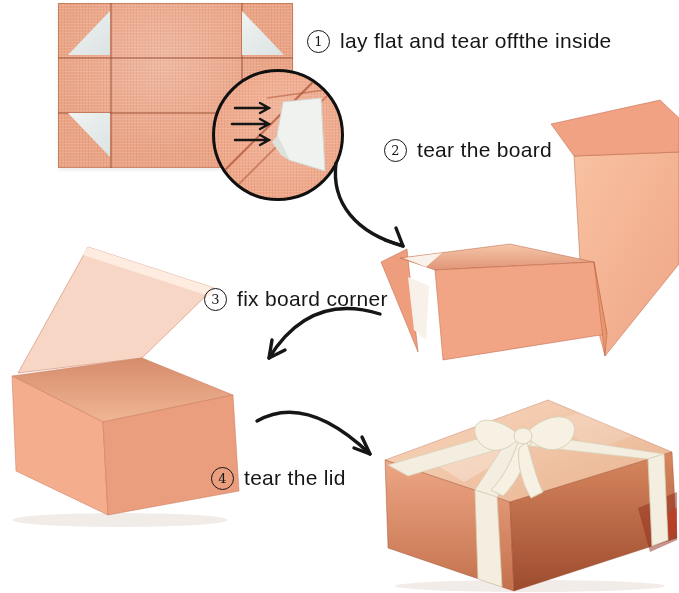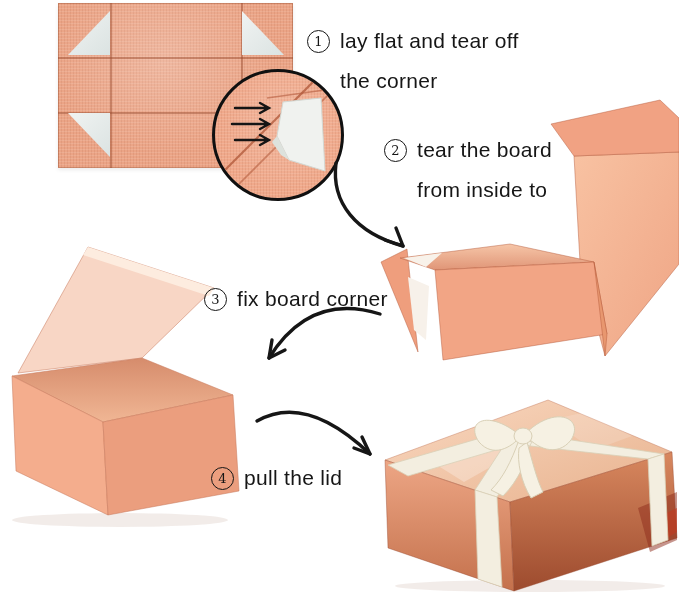--- a/index.html
+++ b/index.html
@@ -14,21 +14,21 @@
     font-size:21px;line-height:28px;letter-spacing:.3px;color:#161616;
   }
   .step .num{
     flex:0 0 auto;width:21px;height:21px;margin-top:3px;
     border:1.6px solid #161616;border-radius:50%;
     display:flex;align-items:center;justify-content:center;
     font-family:"DejaVu Serif",serif;font-size:13px;line-height:1;
   }
   .step.single{align-items:center;}
   .step.single .num{margin-top:0;}
-  .step .lines{display:flex;flex-direction:column;gap:12px;}
+  .step .lines{display:flex;}
   
   .flat-box{
     position:absolute;left:58px;top:3px;width:235px;height:165px;z-index:1;
     background-color:#eba486;
     background-image:
       radial-gradient(ellipse at 45% 35%, rgba(255,255,255,.22), rgba(255,255,255,0) 62%),
       repeating-linear-gradient(0deg, rgba(255,240,230,.13) 0 1px, rgba(0,0,0,0) 1px 3px),
       repeating-linear-gradient(90deg, rgba(150,75,45,.11) 0 1px, rgba(0,0,0,0) 1px 3px);
     box-shadow: inset 0 0 0 1px rgba(150,75,45,.38), 0 2px 4px rgba(0,0,0,.08);
   }
@@ -169,39 +169,38 @@
       <path d="M269,358 L272,340 M269,358 L285,350"></path>
       <path d="M257,421 Q306,393 370,454"></path>
       <path d="M370,454 L354,448 M370,454 L362,437"></path>
     </g>
   </svg>
 
   <div class="step" style="left:307px;top:27px">
     <span class="num">1</span>
     <span class="lines">
       <span>lay flat and tear off</span>
-      <span>the corner</span>
+      <span>the inside</span>
     </span>
   </div>
 
   <div class="step" style="left:384px;top:136px">
     <span class="num">2</span>
     <span class="lines">
       <span>tear the board</span>
-      <span>from inside to</span>
     </span>
   </div>
 
   <div class="step single" style="left:204px;top:285px">
     <span class="num">3</span>
     <span class="lines">
       <span>fix board corner</span>
     </span>
   </div>
 
   <div class="step single" style="left:211px;top:464px">
     <span class="num">4</span>
     <span class="lines">
-      <span>pull the lid</span>
+      <span>tear the lid</span>
     </span>
   </div>
 
 </div>
 
 </body></html>

